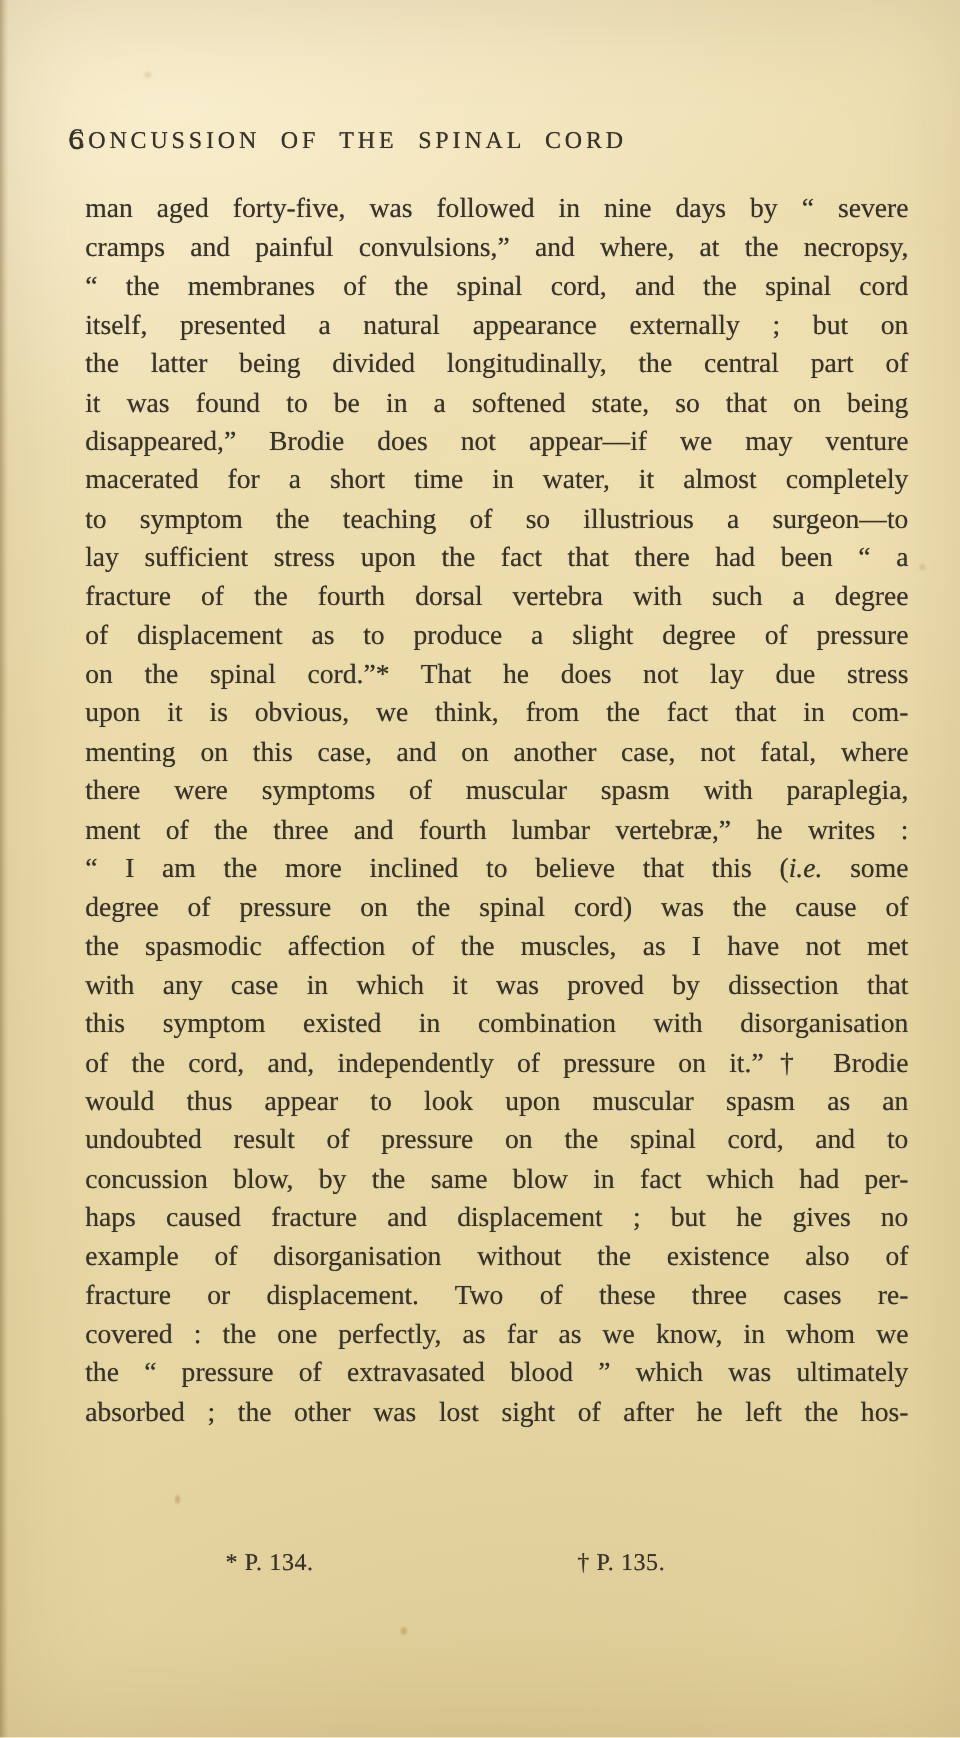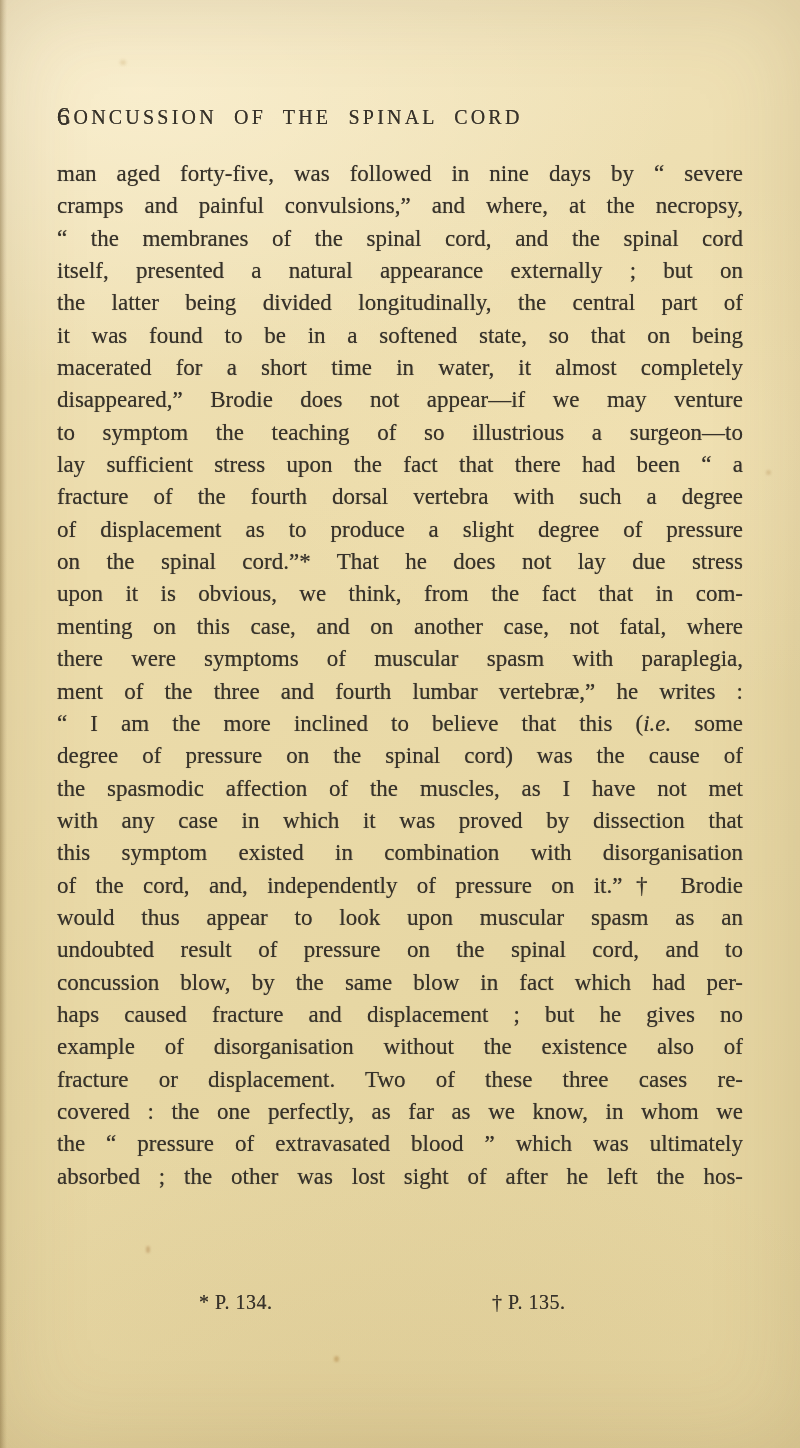--- a/index.html
+++ b/index.html
@@ -59,38 +59,38 @@
     font-size: 20px;
     letter-spacing: 3.2px;
     word-spacing: 9px;
     padding-top: 3px;
     text-shadow: 0 0 0.6px rgba(55,50,40,0.75);
   }
 
   .text {
     position: absolute;
     top: 158px;
-    left: 57px;
+    left: 71px;
     width: 686px;
   }
   .line {
     font-size: 23px;
     line-height: 32.35px;
     height: 32.35px;
     white-space: normal;
     text-align: justify;
     text-align-last: justify;
     text-shadow: 0 0 0.7px rgba(55,50,40,0.65);
   }
   .line i { }
 
   .footnotes {
     position: absolute;
     top: 1291px;
-    left: 72px;
+    left: 61px;
     width: 686px;
     height: 32px;
   }
   .fn {
     position: absolute;
     top: 0;
     font-size: 20px;
     letter-spacing: 0.5px;
     text-shadow: 0 0 0.6px rgba(55,50,40,0.7);
   }
@@ -112,22 +112,22 @@
     <span class="running">CONCUSSION OF THE SPINAL CORD</span>
   </div>
 
   <div class="text">
       <div class="line">man aged forty-five, was followed in nine days by “ severe</div>
       <div class="line">cramps and painful convulsions,” and where, at the necropsy,</div>
       <div class="line">“ the membranes of the spinal cord, and the spinal cord</div>
       <div class="line">itself, presented a natural appearance externally ; but on</div>
       <div class="line">the latter being divided longitudinally, the central part of</div>
       <div class="line">it was found to be in a softened state, so that on being</div>
+      <div class="line">disappeared,” Brodie does not appear—if we may venture</div>
       <div class="line">macerated for a short time in water, it almost completely</div>
-      <div class="line">disappeared,” Brodie does not appear—if we may venture</div>
       <div class="line">to symptom the teaching of so illustrious a surgeon—to</div>
       <div class="line">lay sufficient stress upon the fact that there had been “ a</div>
       <div class="line">fracture of the fourth dorsal vertebra with such a degree</div>
       <div class="line">of displacement as to produce a slight degree of pressure</div>
       <div class="line">on the spinal cord.”* That he does not lay due stress</div>
       <div class="line">upon it is obvious, we think, from the fact that in com-</div>
       <div class="line">menting on this case, and on another case, not fatal, where</div>
       <div class="line">there were symptoms of muscular spasm with paraplegia,</div>
       <div class="line">ment of the three and fourth lumbar vertebræ,” he writes :</div>
       <div class="line">“ I am the more inclined to believe that this (<i>i.e.</i> some</div>

